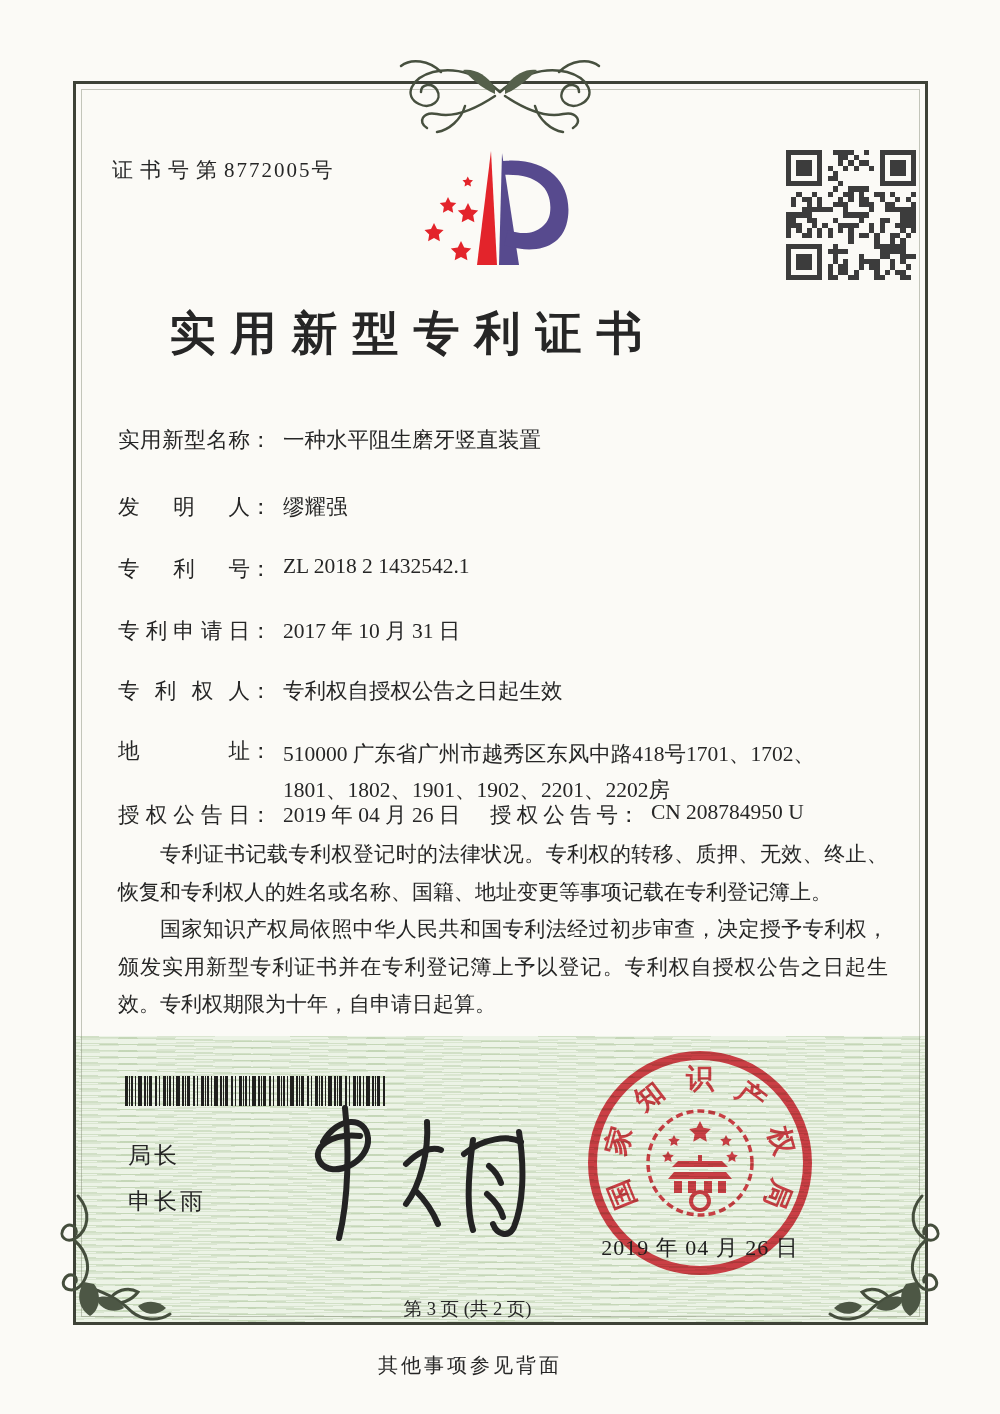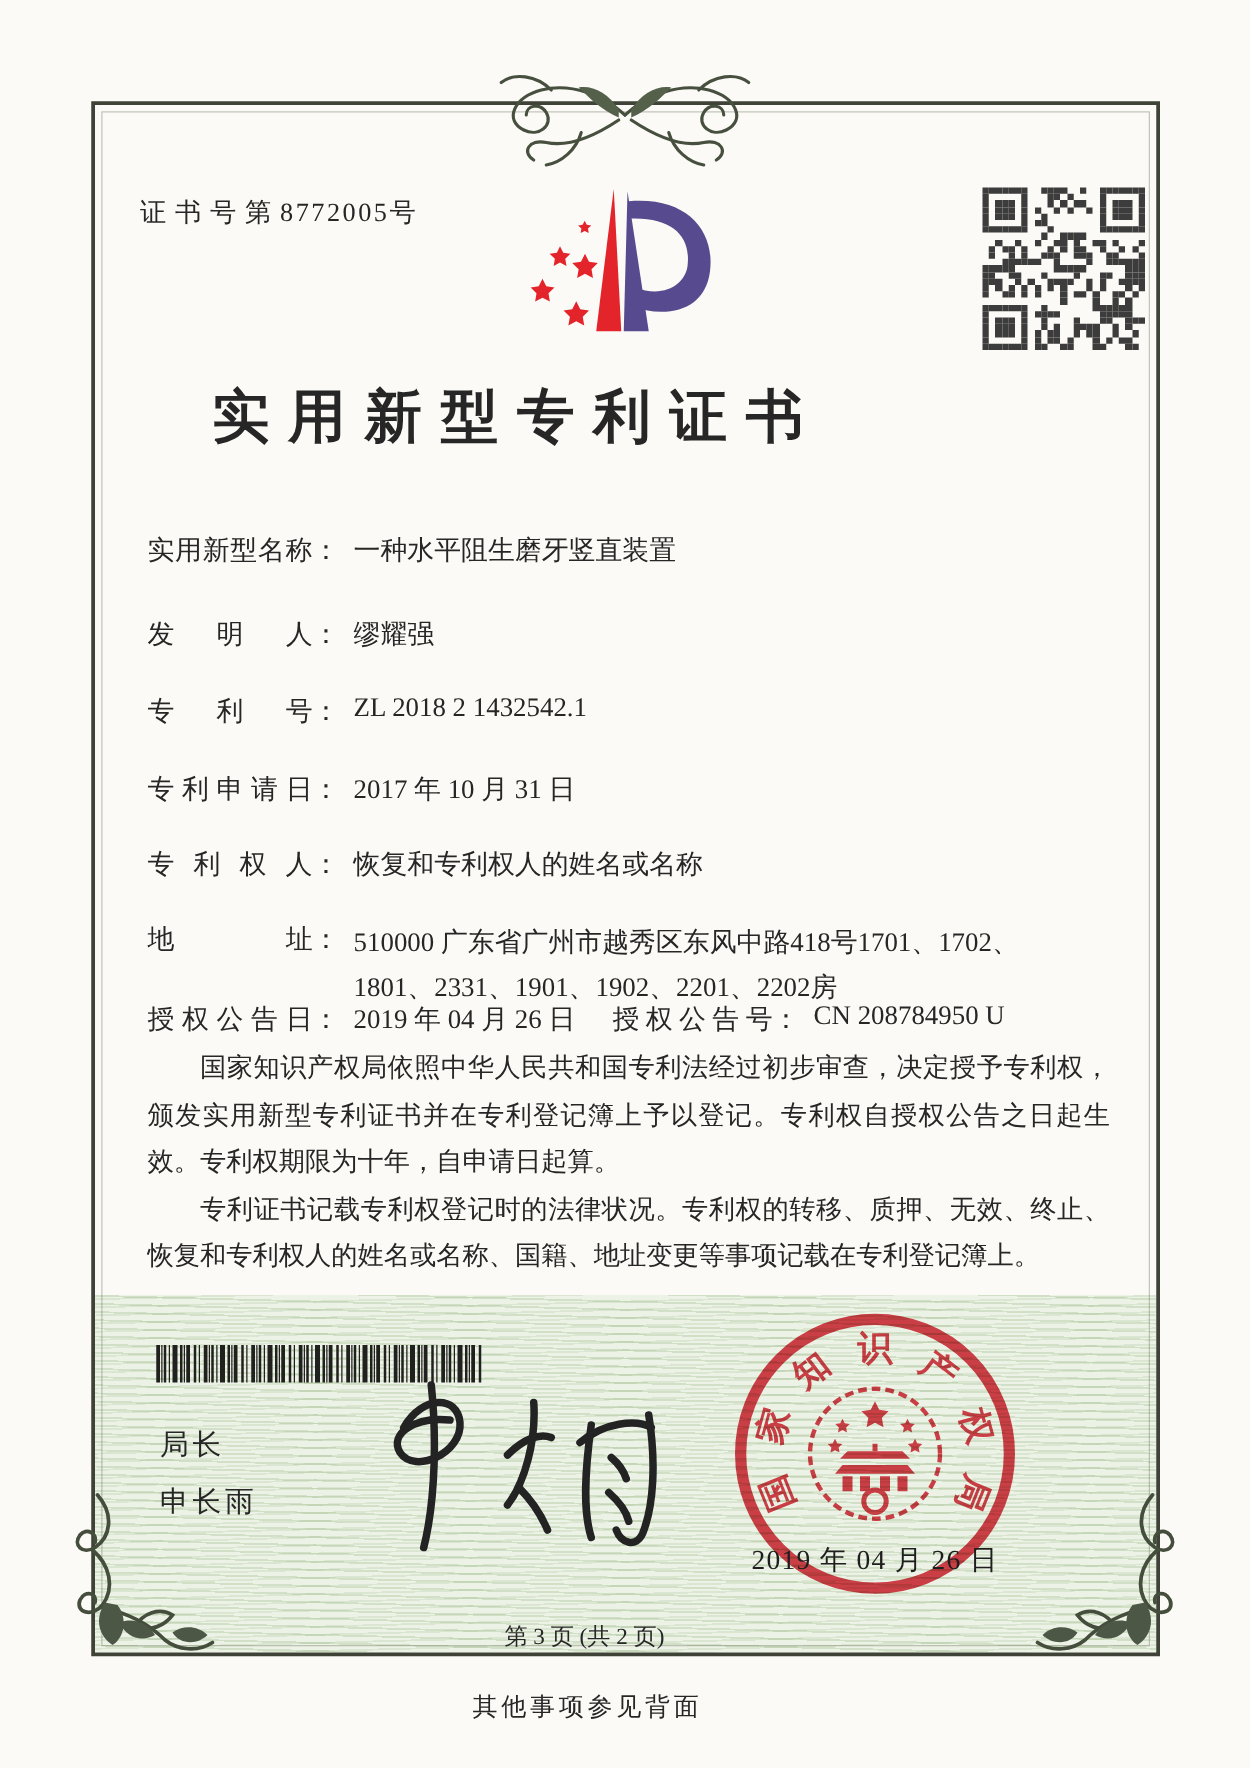--- a/index.html
+++ b/index.html
@@ -797,28 +797,28 @@
     </span><span class="colon">：</span>
   <span class="value">2017 年 10 月 31 日</span>
 </div>
 <div class="row" style="top:676px">
   <span class="jlabel">
       <span>专</span>
       <span>利</span>
       <span>权</span>
       <span>人</span>
     </span><span class="colon">：</span>
-  <span class="value">恢复和专利权人的姓名或名称</span>
+  <span class="value">专利权自授权公告之日起生效</span>
 </div>
 <div class="row" style="top:736px">
   <span class="jlabel">
       <span>地</span>
       <span>址</span>
     </span><span class="colon">：</span>
-  <span class="value wrap">510000 广东省广州市越秀区东风中路418号1701、1702、1801、2331、1901、1902、2201、2202房</span>
+  <span class="value wrap">510000 广东省广州市越秀区东风中路418号1701、1702、1801、1802、1901、1902、2201、2202房</span>
 </div>
 <div class="row" style="top:800px;width:770px">
   <span>
     <span class="jlabel">
         <span>授</span>
         <span>权</span>
         <span>公</span>
         <span>告</span>
         <span>日</span>
       </span><span class="colon">：</span>
@@ -830,22 +830,22 @@
         <span>权</span>
         <span>公</span>
         <span>告</span>
         <span>号</span>
       </span><span class="colon">：</span>
     <span class="value">CN 208784950 U</span>
   </span>
 </div>
 
 <div class="abs paras">
+  <p>专利证书记载专利权登记时的法律状况。专利权的转移、质押、无效、终止、恢复和专利权人的姓名或名称、国籍、地址变更等事项记载在专利登记簿上。</p>
   <p>国家知识产权局依照中华人民共和国专利法经过初步审查，决定授予专利权，颁发实用新型专利证书并在专利登记簿上予以登记。专利权自授权公告之日起生效。专利权期限为十年，自申请日起算。</p>
-  <p>专利证书记载专利权登记时的法律状况。专利权的转移、质押、无效、终止、恢复和专利权人的姓名或名称、国籍、地址变更等事项记载在专利登记簿上。</p>
 </div>
 
 <div class="abs barcode">
     <i style="width: 3px; margin-right: 1px;"></i>
     <i style="width: 1px; margin-right: 1px;"></i>
     <i style="width: 2px; margin-right: 2px;"></i>
     <i style="width: 1px; margin-right: 2px;"></i>
     <i style="width: 4px; margin-right: 2px;"></i>
     <i style="width: 2px; margin-right: 1px;"></i>
     <i style="width: 1px; margin-right: 1px;"></i>

